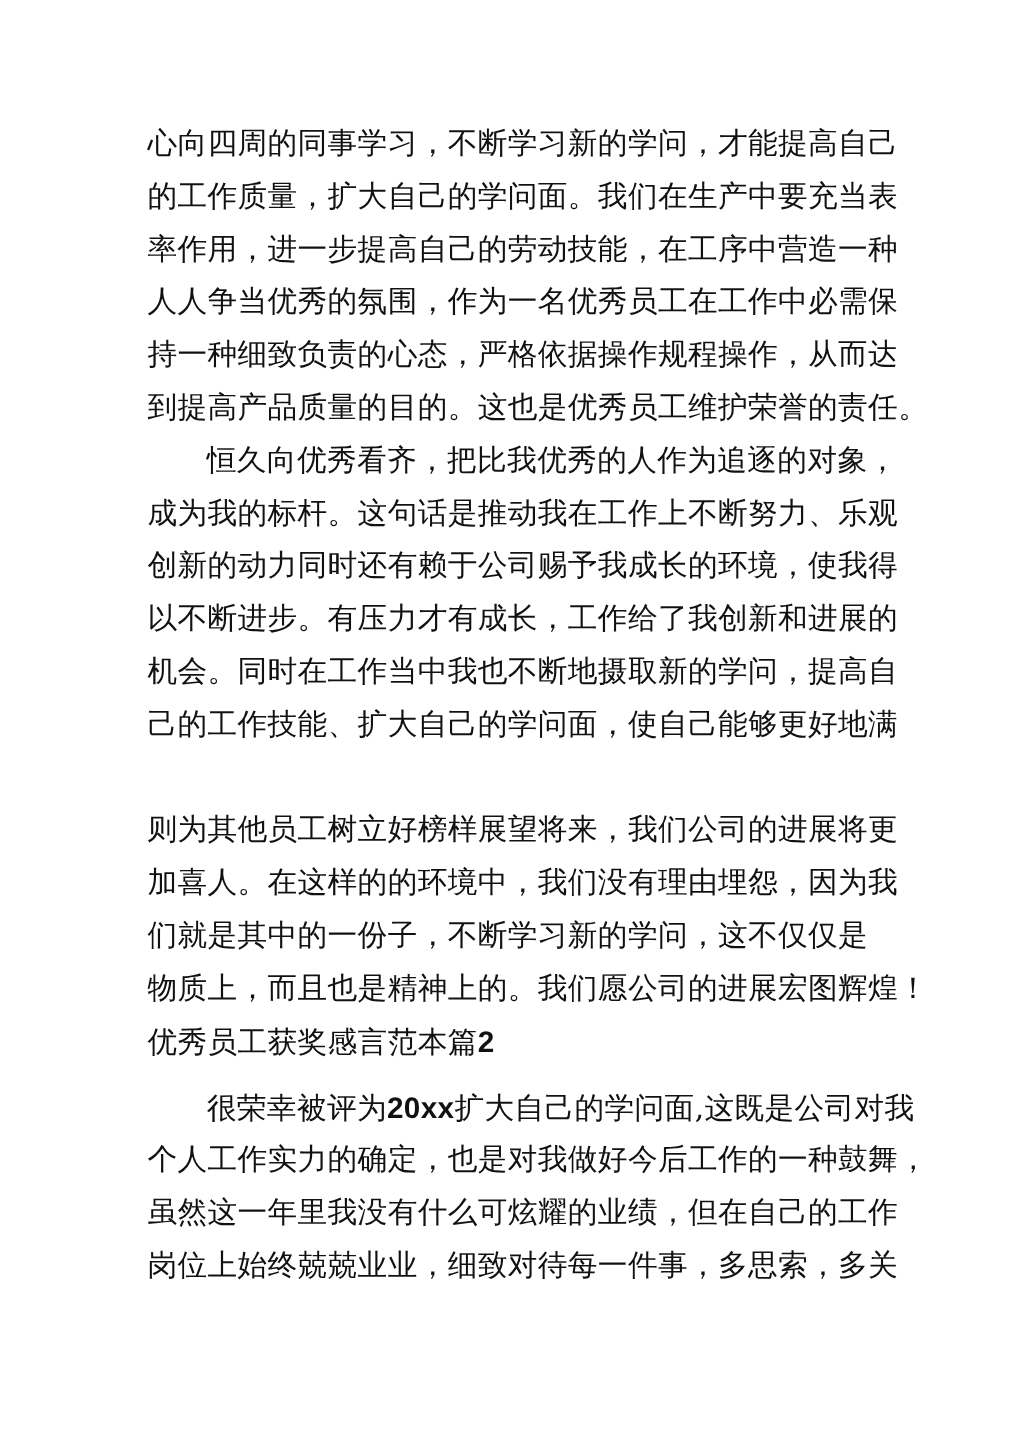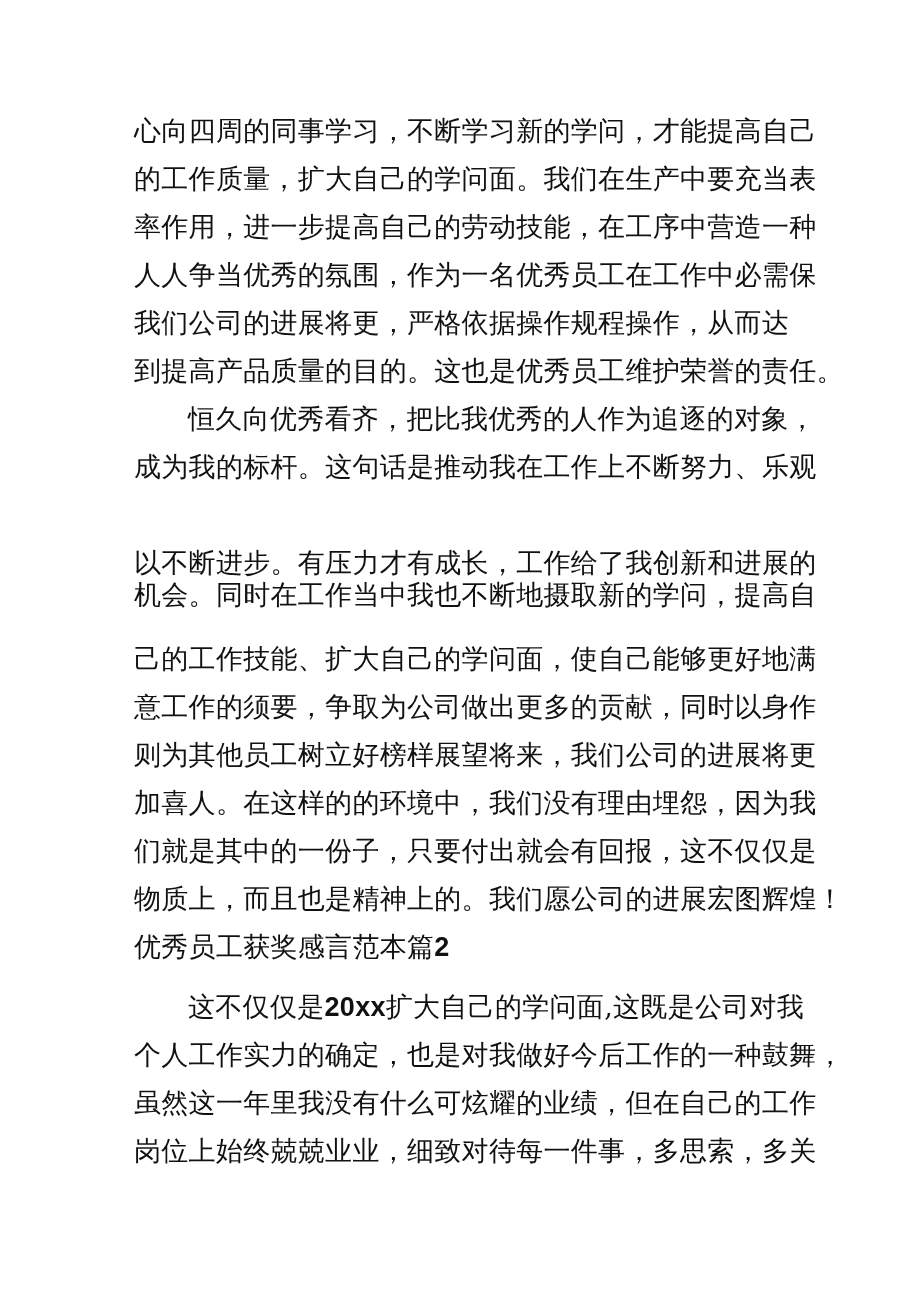--- a/index.html
+++ b/index.html
@@ -20,34 +20,34 @@
 </style>
 </head>
 <body>
 
 <div class="page">
 
   <div class="line" style="top:116px">心向四周的同事学习，不断学习新的学问，才能提高自己</div>
   <div class="line" style="top:164px">的工作质量，扩大自己的学问面。我们在生产中要充当表</div>
   <div class="line" style="top:212px">率作用，进一步提高自己的劳动技能，在工序中营造一种</div>
   <div class="line" style="top:260px">人人争当优秀的氛围，作为一名优秀员工在工作中必需保</div>
-  <div class="line" style="top:308px">我们公司的进展将更，严格依据操作规程操作，从而达</div>
+  <div class="line" style="top:308px">持一种细致负责的心态，严格依据操作规程操作，从而达</div>
   <div class="line" style="top:356px">到提高产品质量的目的。这也是优秀员工维护荣誉的责任。</div>
 
   <div class="line" style="top:452px">成为我的标杆。这句话是推动我在工作上不断努力、乐观</div>
   <div class="line indent" style="top:404px">恒久向优秀看齐，把比我优秀的人作为追逐的对象，</div>
+  <div class="line" style="top:500px">创新的动力同时还有赖于公司赐予我成长的环境，使我得</div>
   <div class="line" style="top:548px">以不断进步。有压力才有成长，工作给了我创新和进展的</div>
-  <div class="line" style="top:580px">机会。同时在工作当中我也不断地摄取新的学问，提高自</div>
+  <div class="line" style="top:596px">机会。同时在工作当中我也不断地摄取新的学问，提高自</div>
   <div class="line" style="top:644px">己的工作技能、扩大自己的学问面，使自己能够更好地满</div>
-  <div class="line" style="top:692px">意工作的须要，争取为公司做出更多的贡献，同时以身作</div>
   <div class="line" style="top:740px">则为其他员工树立好榜样展望将来，我们公司的进展将更</div>
   <div class="line" style="top:788px">加喜人。在这样的的环境中，我们没有理由埋怨，因为我</div>
-  <div class="line" style="top:836px">们就是其中的一份子，只要付出就会有回报，这不仅仅是</div>
+  <div class="line" style="top:836px">们就是其中的一份子，不断学习新的学问，这不仅仅是</div>
   <div class="line" style="top:884px">物质上，而且也是精神上的。我们愿公司的进展宏图辉煌！</div>
 
   <div class="line" style="top:932px"><span>优秀员工获奖感言范本篇</span><span class="num">2</span></div>
 
-  <div class="line indent" style="top:992px"><span>这不仅仅是</span><span class="num">20xx</span><span>扩大自己的学问面,这既是公司对我</span></div>
+  <div class="line indent" style="top:992px"><span>很荣幸被评为</span><span class="num">20xx</span><span>扩大自己的学问面,这既是公司对我</span></div>
   <div class="line" style="top:1088px">虽然这一年里我没有什么可炫耀的业绩，但在自己的工作</div>
   <div class="line" style="top:1040px">个人工作实力的确定，也是对我做好今后工作的一种鼓舞，</div>
   <div class="line" style="top:1136px">岗位上始终兢兢业业，细致对待每一件事，多思索，多关</div>
 
 </div>
 
 </body></html>

